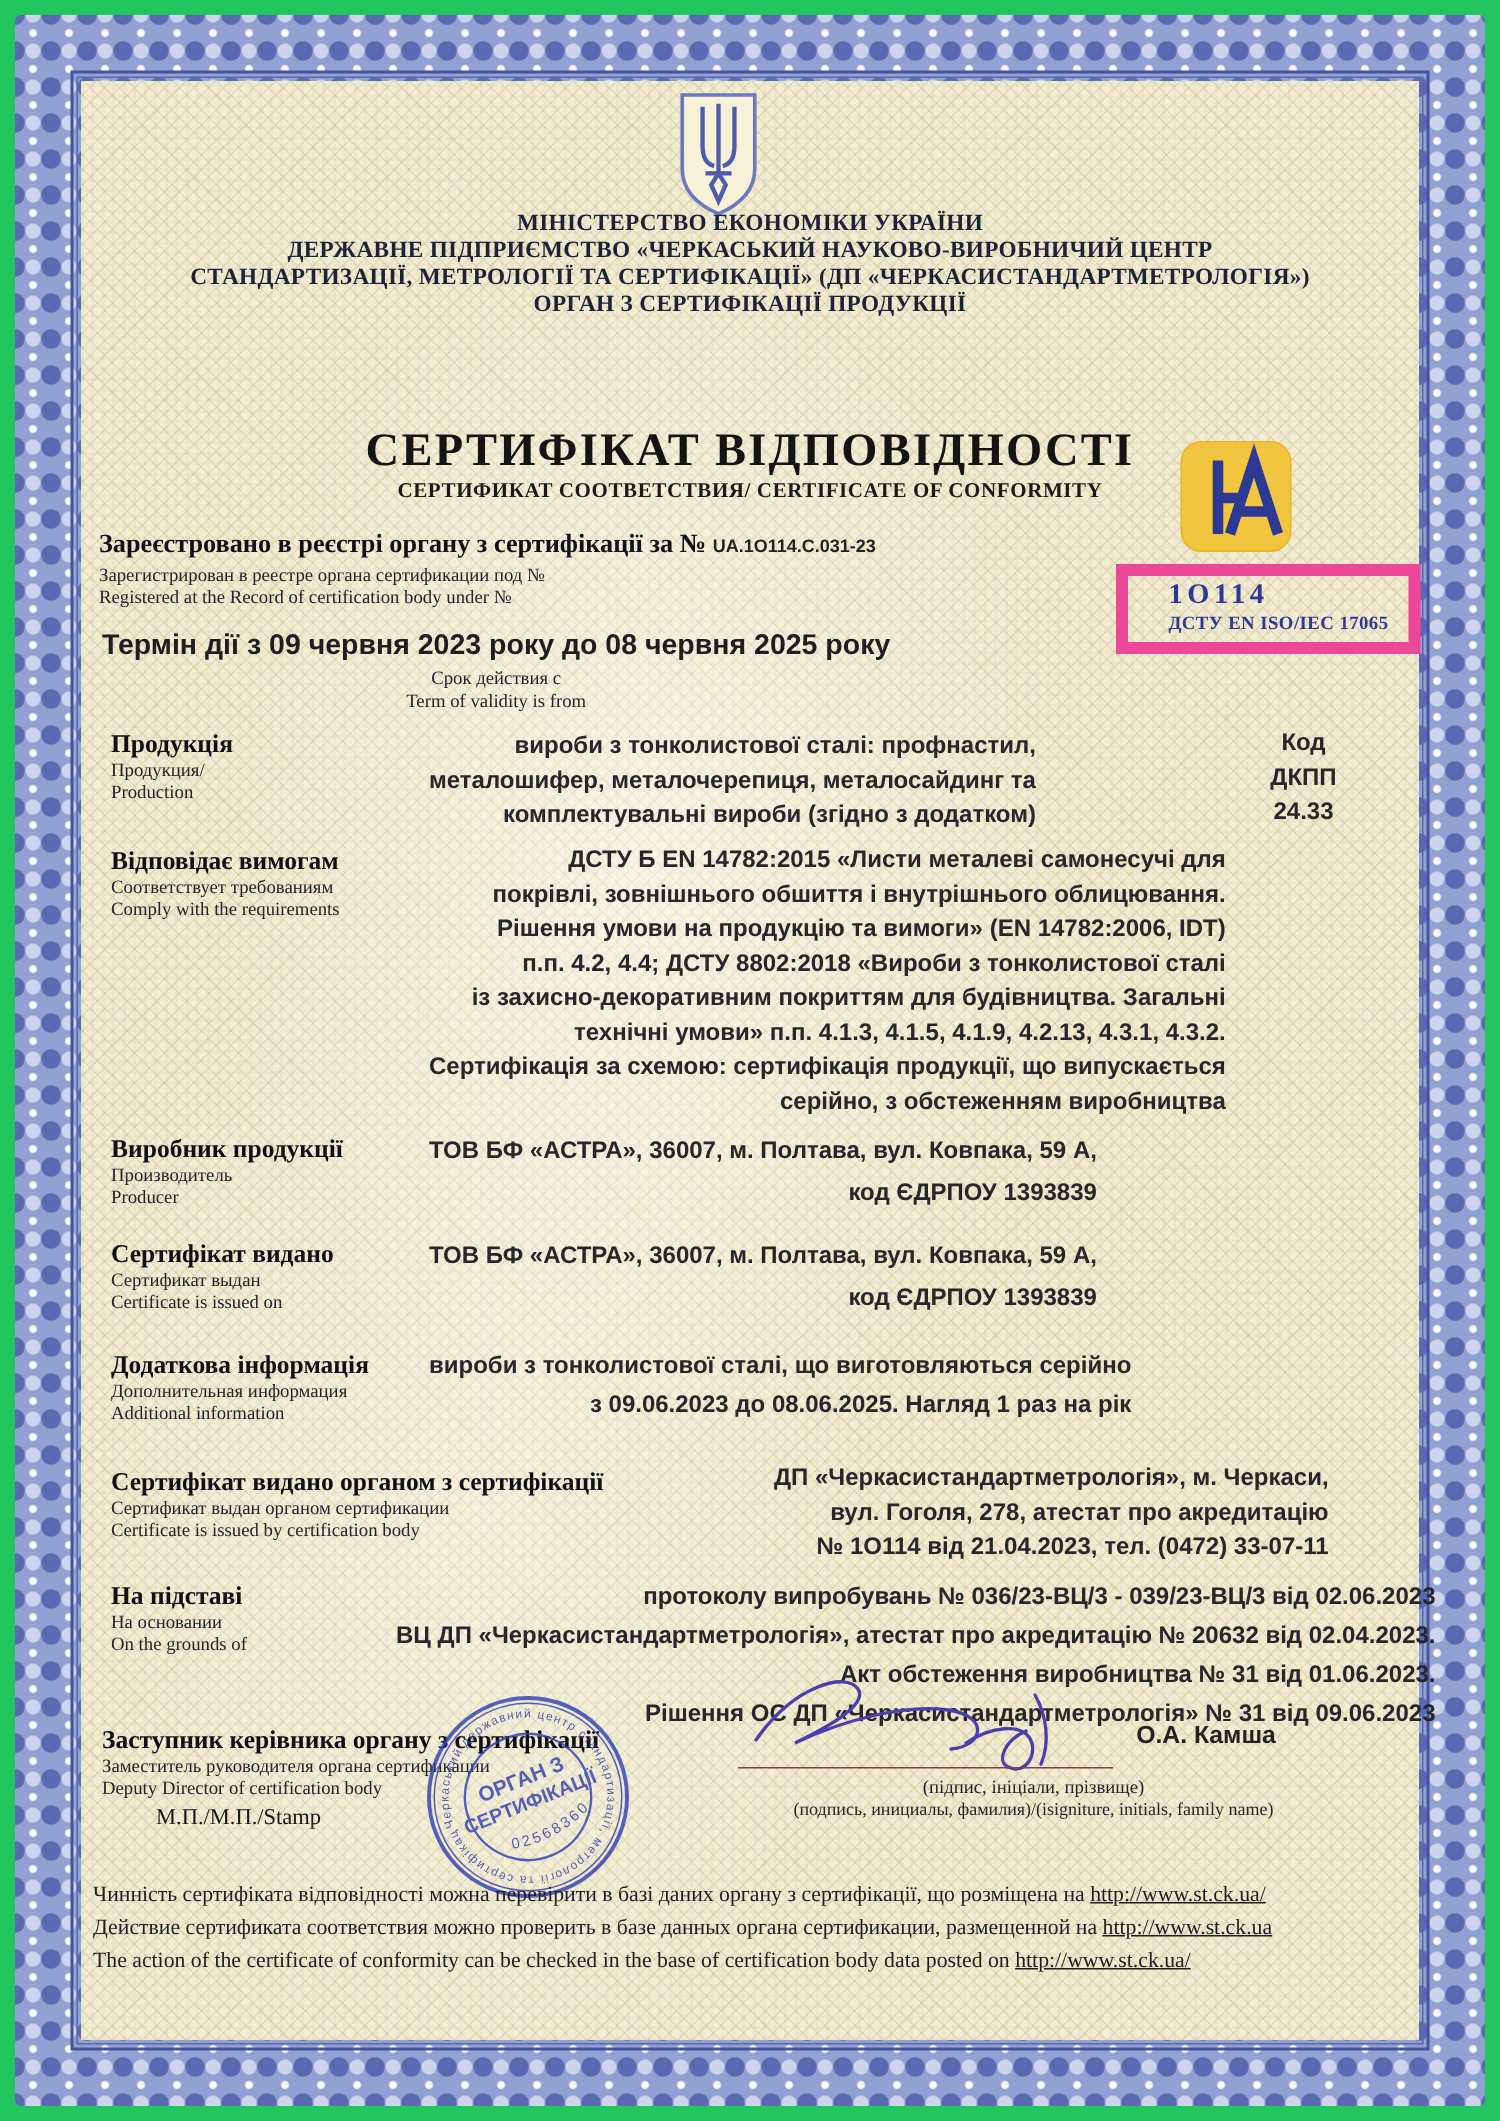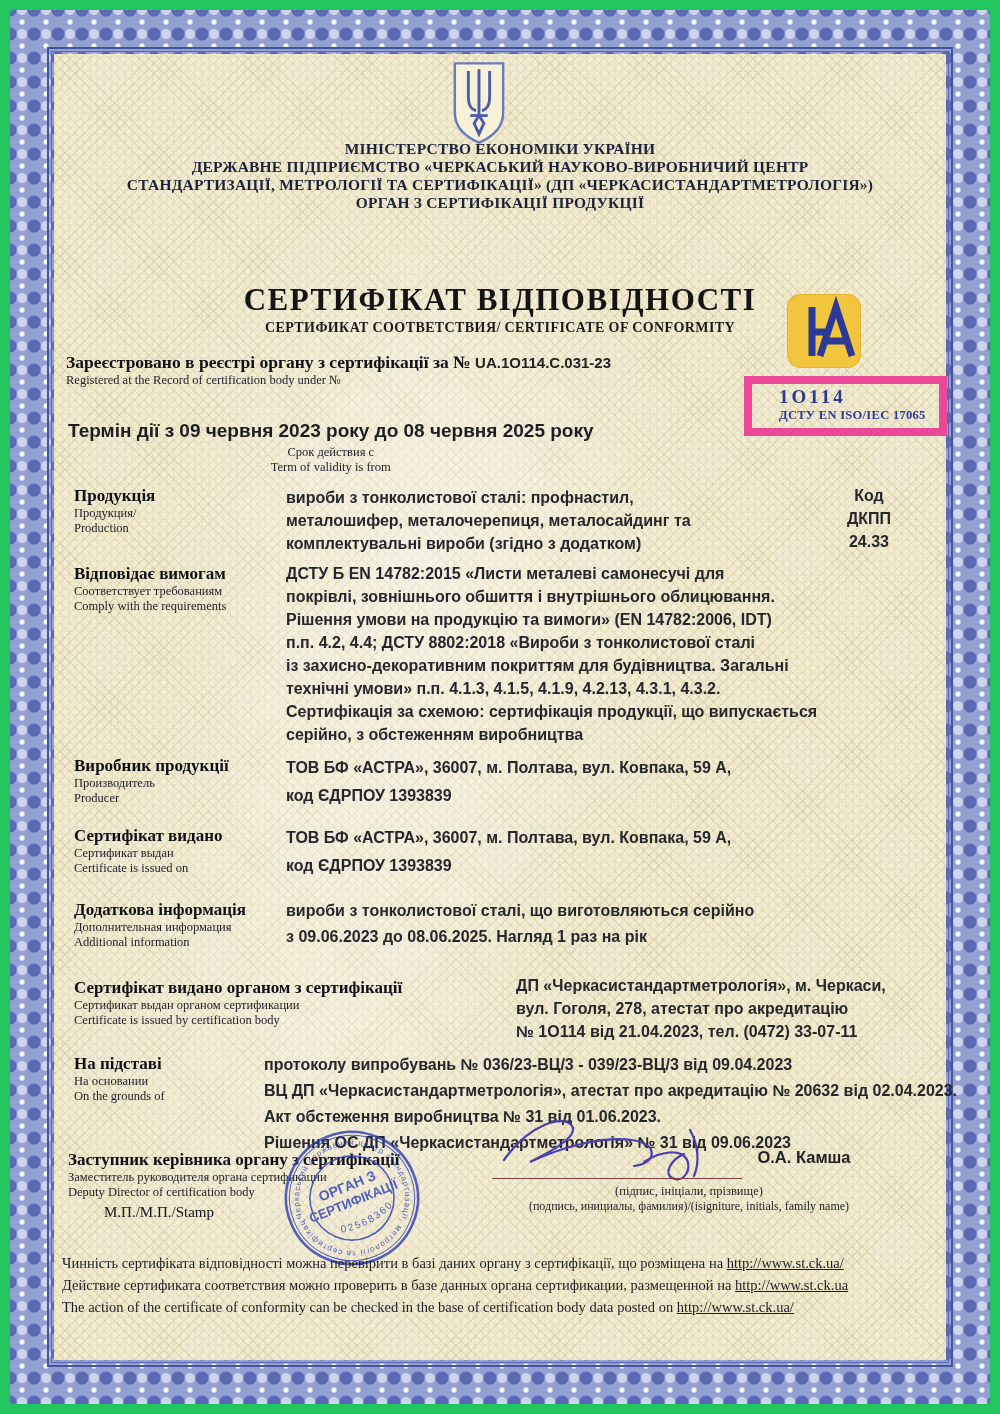--- a/index.html
+++ b/index.html
@@ -33,21 +33,21 @@
   .content{position:absolute;inset:54px;}
   .abs{position:absolute;}
   .ctr{left:0;right:0;text-align:center;}
   
   .hdr{font-weight:bold;color:#1c2238;font-size:15.5px;line-height:18px;letter-spacing:.2px;}
   .title{font-weight:bold;color:#141414;font-size:31px;letter-spacing:1.5px;}
   .subtitle{font-weight:bold;color:#1a1a1a;font-size:14px;letter-spacing:.4px;}
   
   .lbl-main{font-weight:bold;font-size:17px;color:#0f0f16;line-height:20px;}
   .lbl-sub{font-size:12.5px;color:#23232c;line-height:14.5px;}
-  .val{font-family:"Liberation Sans",sans-serif;font-weight:bold;color:#26262b;font-size:16px;}
+  .val{font-family:"Liberation Sans",sans-serif;font-weight:bold;color:#26262b;font-size:16px;text-align:right;}
   .val div{line-height:23px;white-space:nowrap;}
   .lh26 div{line-height:26px;}
   .lh27 div{line-height:28px;}
   .serifbold{font-weight:bold;font-size:17.5px;color:#101016;}
   .sansbold{font-family:"Liberation Sans",sans-serif;font-weight:bold;color:#222;}
   .validity-main{font-family:"Liberation Sans",sans-serif;font-weight:bold;font-size:19px;color:#1e1e22;}
   
   .badge{background:#f2c53e;border-radius:14px;box-shadow:0 0 0 1px #e4b52f inset;}
   .acc-box{border:8px solid #ec4899;color:#2c3a96;text-align:left;font-weight:bold;padding-left:27px;}
   .acc-code{font-size:19px;letter-spacing:3px;line-height:22px;}
@@ -103,22 +103,23 @@
         </g>
       </svg>
     </div>
     <div class="abs acc-box" style="left:690px;top:322px;width:160px;height:42px;padding-top:2px;">
       <div class="acc-code">1О114</div>
       <div class="acc-std">ДСТУ EN ISO/ІЕС 17065</div>
     </div>
 
     <div class="abs" style="left:12px;top:298px;">
       <div style="white-space:nowrap;">
-        <span class="serifbold">Зареєстровано в реєстрі органу з сертифікації за № </span><span class="sansbold" style="font-size:15px;margin-top:40px;">UA.1О114.С.031-23</span>
-      </div>
+        <span class="serifbold">Зареєстровано в реєстрі органу з сертифікації за № </span><span class="sansbold" style="font-size:12px;margin-top:40px;">UA.1О114.С.031-23</span>
+      </div>
+      <div class="lbl-sub" style="margin-top:3px;">Зарегистрирован в реестре органа сертификации под №</div>
       <div class="lbl-sub">Registered at the Record of certification body under №</div>
     </div>
 
     <div class="abs" style="left:14px;top:366px;text-align:center;">
       <div class="validity-main">Термін дії з 09 червня 2023 року  до  08 червня 2025 року</div>
       <div class="lbl-sub" style="margin-top:3px;">Срок действия с</div>
       <div class="lbl-sub">Term of validity is from</div>
     </div>
 
     <div>
@@ -206,21 +207,21 @@
       </div>
     </div>
 
     <div>
       <div class="abs" style="left:20px;top:1000px;width:190px;">
         <div class="lbl-main">На підставі</div>
         <div class="lbl-sub">На основании</div>
         <div class="lbl-sub">On the grounds of</div>
       </div>
       <div class="abs val lh26" style="left:210px;top:998px;">
-        <div>протоколу випробувань № 036/23-ВЦ/3 - 039/23-ВЦ/3 від 09.04.2023</div>
+        <div>протоколу випробувань № 036/23-ВЦ/3 - 039/23-ВЦ/3 від 02.06.2023</div>
         <div>ВЦ ДП «Черкасистандартметрологія», атестат про акредитацію № 20632 від 02.04.2023.</div>
         <div>Акт обстеження виробництва № 31 від 01.06.2023.</div>
         <div>Рішення ОС ДП «Черкасистандартметрологія» № 31 від 09.06.2023</div>
       </div>
     </div>
 
     <div>
       <div class="abs" style="left:14px;top:1096px;width:420px;">
         <div class="lbl-main">Заступник керівника органу з сертифікації</div>
         <div class="lbl-sub">Заместитель руководителя органа сертификации</div>

